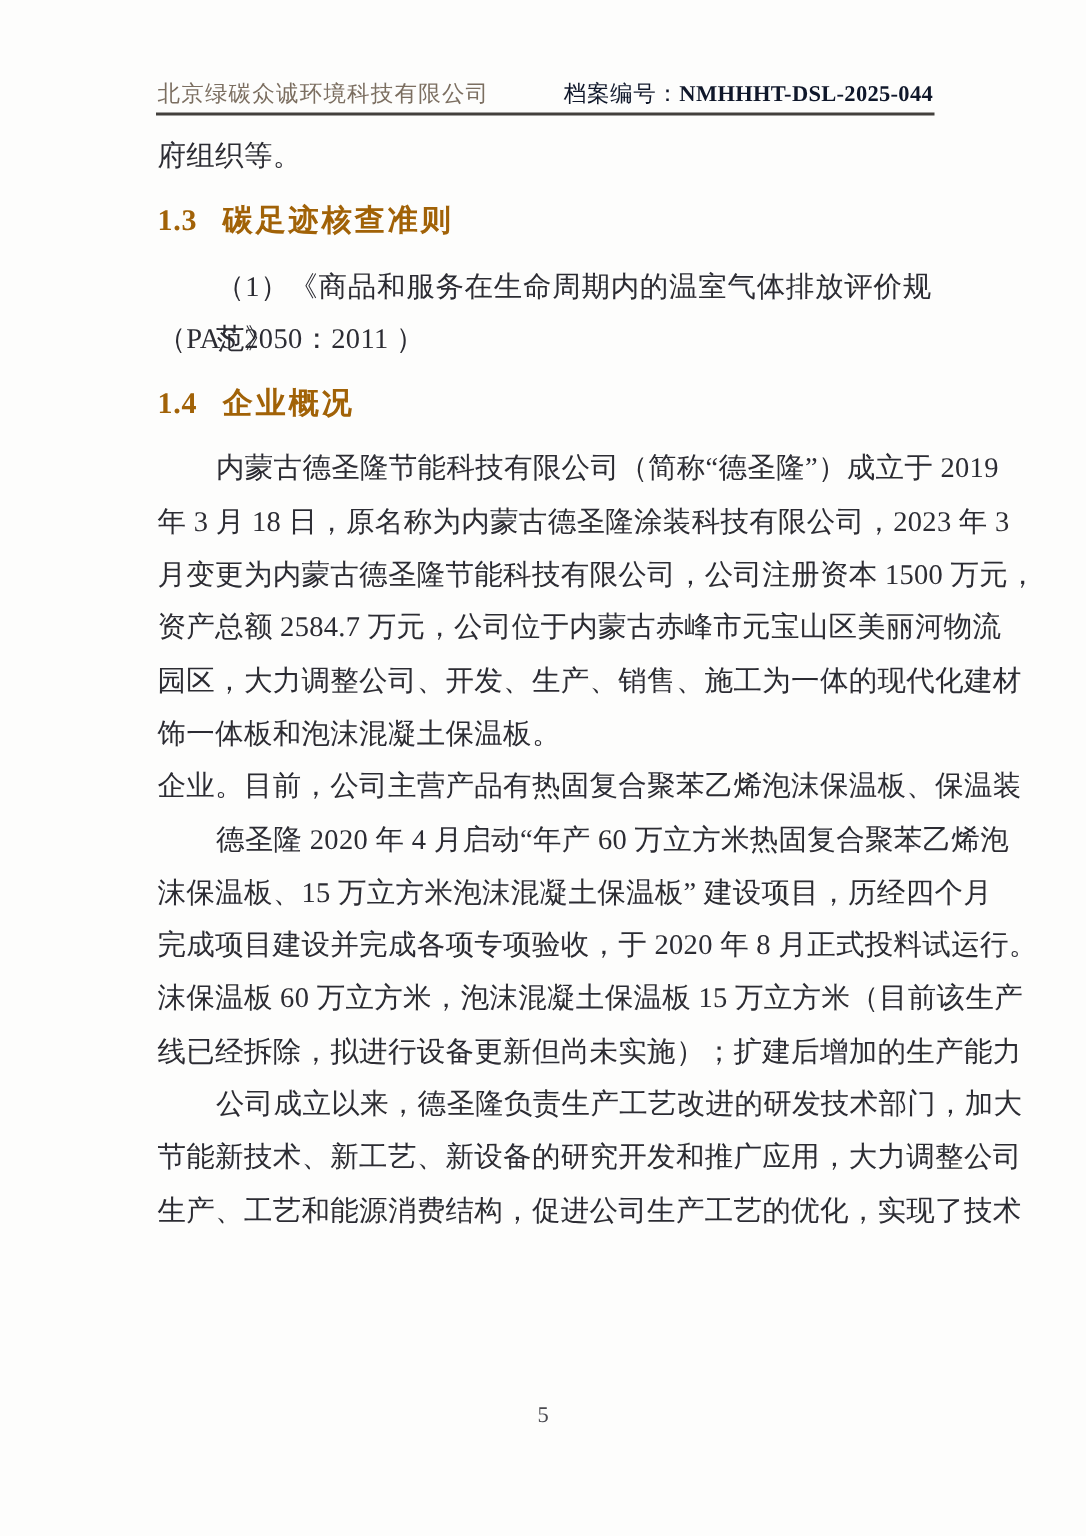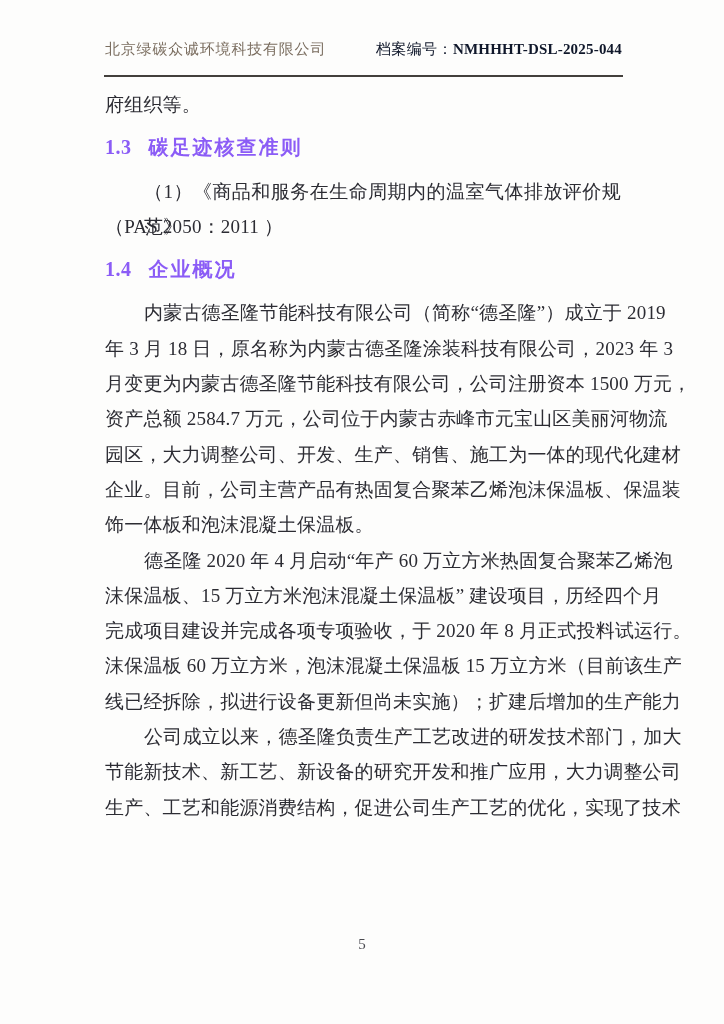--- a/index.html
+++ b/index.html
@@ -9,21 +9,21 @@
     width: 724px;
     height: 1024px;
     margin: 0 auto;
     background: #fdfdfc;
     font-family: "Liberation Serif", "DejaVu Serif", serif;
     color: #2c2c33;
     overflow: hidden;
   }
   .header {
     position: absolute;
-    top: 40px;
+    top: 53px;
     left: 105px;
     right: 102px;
     display: flex;
     justify-content: space-between;
     align-items: flex-end;
     font-size: 15px;
     letter-spacing: 0.8px;
   }
   .header-left { color: #7b6e60; }
   .header-right { color: #0f172a; letter-spacing: 0.4px; }
@@ -56,21 +56,21 @@
     white-space: normal;
   }
   .line.indent { padding-left: 39px; }
   .heading {
     font-size: 20px;
     font-weight: bold;
     line-height: 35.3px;
     height: 35.3px;
     margin-top: 8px;
     margin-bottom: 8px;
-    color: #8b5cf6;
+    color: #a16207;
   }
   .heading .hnum { margin-right: 17px; letter-spacing: 0.5px; }
   .heading .htitle { letter-spacing: 2px; }
   .footer {
     position: absolute;
     top: 936px;
     left: 0;
     width: 100%;
     text-align: center;
     font-size: 15px;
@@ -103,22 +103,22 @@
 
     <h2 class="heading">
       <span class="hnum">1.4</span><span class="htitle">企业概况</span>
     </h2>
 
     <p class="line indent">内蒙古德圣隆节能科技有限公司（简称“德圣隆”）成立于 2019</p>
     <p class="line">年 3 月 18 日，原名称为内蒙古德圣隆涂装科技有限公司，2023 年 3</p>
     <p class="line">月变更为内蒙古德圣隆节能科技有限公司，公司注册资本 1500 万元，</p>
     <p class="line">资产总额 2584.7 万元，公司位于内蒙古赤峰市元宝山区美丽河物流</p>
     <p class="line">园区，大力调整公司、开发、生产、销售、施工为一体的现代化建材</p>
+    <p class="line last">饰一体板和泡沫混凝土保温板。</p>
     <p class="line">企业。目前，公司主营产品有热固复合聚苯乙烯泡沫保温板、保温装</p>
-    <p class="line last">饰一体板和泡沫混凝土保温板。</p>
 
     <p class="line indent">德圣隆 2020 年 4 月启动“年产 60 万立方米热固复合聚苯乙烯泡</p>
     <p class="line">沫保温板、15 万立方米泡沫混凝土保温板” 建设项目，历经四个月</p>
     <p class="line">完成项目建设并完成各项专项验收，于 2020 年 8 月正式投料试运行。</p>
     <p class="line">沫保温板 60 万立方米，泡沫混凝土保温板 15 万立方米（目前该生产</p>
     <p class="line">线已经拆除，拟进行设备更新但尚未实施）；扩建后增加的生产能力</p>
 
     <p class="line indent">公司成立以来，德圣隆负责生产工艺改进的研发技术部门，加大</p>
     <p class="line">节能新技术、新工艺、新设备的研究开发和推广应用，大力调整公司</p>
     <p class="line">生产、工艺和能源消费结构，促进公司生产工艺的优化，实现了技术</p>

